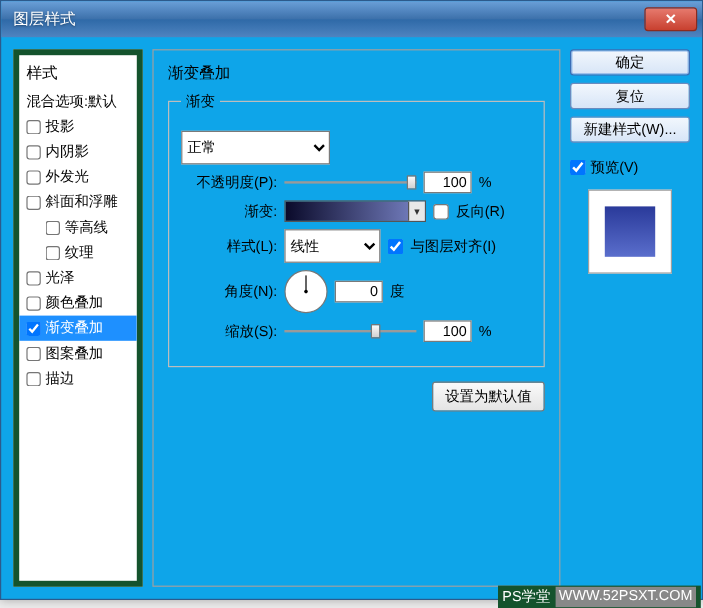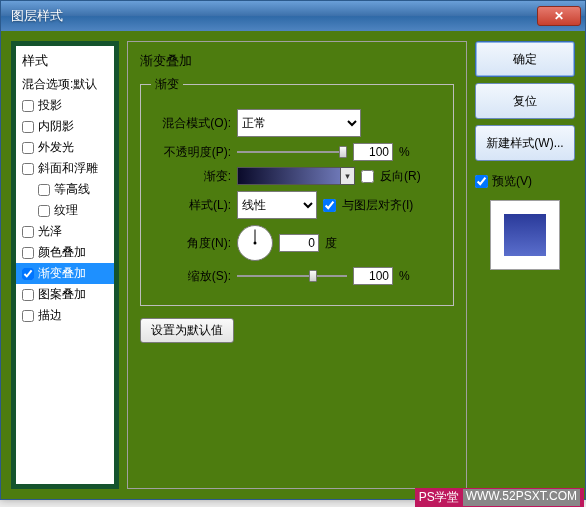--- a/index.html
+++ b/index.html
@@ -1,17 +1,17 @@
 <!DOCTYPE html>
 <html><head>
 <meta charset="utf-8">
 <style>
 * { box-sizing: border-box; margin: 0; padding: 0; font-family: "Microsoft YaHei", SimSun, sans-serif; font-size: 12px; }
 body { background: #ececec; width: 586px; height: 507px; overflow: hidden; }
-.window { width: 586px; height: 500px; background: #4d7c0f; border: 1px solid #2c5a8c; box-shadow: 0 0 8px rgba(0,0,0,0.3); }
+.window { width: 586px; height: 500px; background: #0ea5e9; border: 1px solid #2c5a8c; box-shadow: 0 0 8px rgba(0,0,0,0.3); }
 .titlebar { height: 30px; background: linear-gradient(#6a9fd8, #3e72ac 48%, #2f6aa8 52%, #4f84c0); display: flex; align-items: center; padding: 0 4px 0 10px; color: #fff; position: relative; }
 .titlebar .title { flex: 1; font-size: 13px; text-shadow: 0 1px 2px rgba(0,0,0,0.4); }
 .close-btn { width: 44px; height: 20px; background: linear-gradient(#e67a6e, #c8402f); border: 1px solid #8a2b1f; border-radius: 3px; color: #fff; display: flex; align-items: center; justify-content: center; font-size: 13px; font-weight: bold; cursor: pointer; }
 .body { display: flex; padding: 10px; gap: 8px; height: calc(100% - 30px); }
 .left-panel { width: 108px; border: 5px solid #14532d; background: #fff; padding: 4px 0; overflow: hidden; }
 .style-header { font-size: 13px; padding: 2px 6px 4px; }
 .style-item { display: flex; align-items: center; gap: 4px; padding: 2px 6px; cursor: pointer; white-space: nowrap; }
 .style-item.indent { padding-left: 22px; }
 .style-item.selected { background: #1e90ff; color: #fff; }
 .style-item input[type=checkbox] { width: 12px; height: 12px; }
@@ -26,29 +26,29 @@
 .select-narrow { width: 80px; }
 .slider { flex: 0 0 110px; height: 16px; position: relative; }
 .slider .track { position: absolute; top: 7px; left: 0; right: 0; height: 2px; background: #9a9a9a; }
 .slider .thumb { position: absolute; top: 2px; width: 8px; height: 12px; background: linear-gradient(#fafafa,#d0d0d0); border: 1px solid #777; border-radius: 1px; }
 .num-input { width: 40px; height: 18px; border: 1px solid #7a7a7a; text-align: right; padding: 0 3px; font-size: 12px; }
 .grad-swatch { width: 118px; height: 18px; background: linear-gradient(to right, #0a0a2a, #7b86c9); border: 1px solid #555; display: flex; justify-content: flex-end; }
 .grad-swatch .dd { width: 14px; background: #e8e8e8; border-left: 1px solid #555; display: flex; align-items: center; justify-content: center; }
 .angle-dial { width: 36px; height: 36px; border: 1px solid #777; border-radius: 50%; position: relative; background: #fff; }
 .angle-dial::after { content: ""; position: absolute; left: 50%; top: 50%; width: 14px; height: 1px; background: #000; transform-origin: left; transform: rotate(-90deg); }
 .angle-dial .dot { position: absolute; left: 50%; top: 50%; width: 3px; height: 3px; background: #000; border-radius: 50%; transform: translate(-50%,-50%); }
-.btn-row { display: flex; gap: 0; margin-top: 12px; justify-content: space-between; }
+.btn-row { display: flex; gap: 0; margin-top: 12px; justify-content: flex-end; }
 .btn { padding: 3px 10px; border: 1px solid #7a7a7a; background: linear-gradient(#fafafa,#e4e4e4); border-radius: 3px; cursor: pointer; font-size: 12px; }
 .right-panel { width: 100px; display: flex; flex-direction: column; gap: 6px; align-items: stretch; }
-.rbtn { height: 36px; border: 1px solid #6a8bbf; background: linear-gradient(#f2f7fd,#d7e5f7); border-radius: 3px; cursor: pointer; font-size: 12px; }
+.rbtn { height: 22px; border: 1px solid #6a8bbf; background: linear-gradient(#f2f7fd,#d7e5f7); border-radius: 3px; cursor: pointer; font-size: 12px; }
 .rbtn.primary { border: 1px solid #3a6db5; box-shadow: 0 0 0 1px #8ab3e8 inset; }
 .preview-row { display: flex; align-items: center; gap: 4px; margin-top: 6px; }
 .preview-box { width: 70px; height: 70px; border: 1px solid #a0a0a0; background: #fff; margin: 4px auto 0; display: flex; align-items: center; justify-content: center; }
 .preview-inner { width: 42px; height: 42px; background: linear-gradient(#2a3a9a, #5a6ecc); }
-.watermark { position: absolute; right: 2px; bottom: 0; font-size: 10px; color: #fff; background: #be185d; padding: 1px 4px; display: flex; gap: 4px; }
+.watermark { position: absolute; right: 2px; bottom: 0; font-size: 10px; color: #fff; background: #14532d; padding: 1px 4px; display: flex; gap: 4px; }
 .watermark .t2 { background: #888; padding: 0 3px; }
 .tri { font-size: 9px; color: #333; }
 </style>
 </head>
 <body>
 
 <div class="window">
   <div class="titlebar">
     <span class="title">图层样式</span>
     <div class="close-btn">
@@ -109,21 +109,20 @@
           </div>
         </div>
     </div>
 
     <div class="center-panel">
       <div class="group-title">渐变叠加</div>
       <fieldset>
         <legend>渐变</legend>
 
         <div class="row">
-          <label>混合模式(O):</label>
           <select class="select-wide">
             <option>正常</option>
           </select>
         </div>
 
         <div class="row">
           <label>不透明度(P):</label>
           <div class="slider">
             <div class="track"></div>
               <div class="thumb" style="left:102px"></div>

